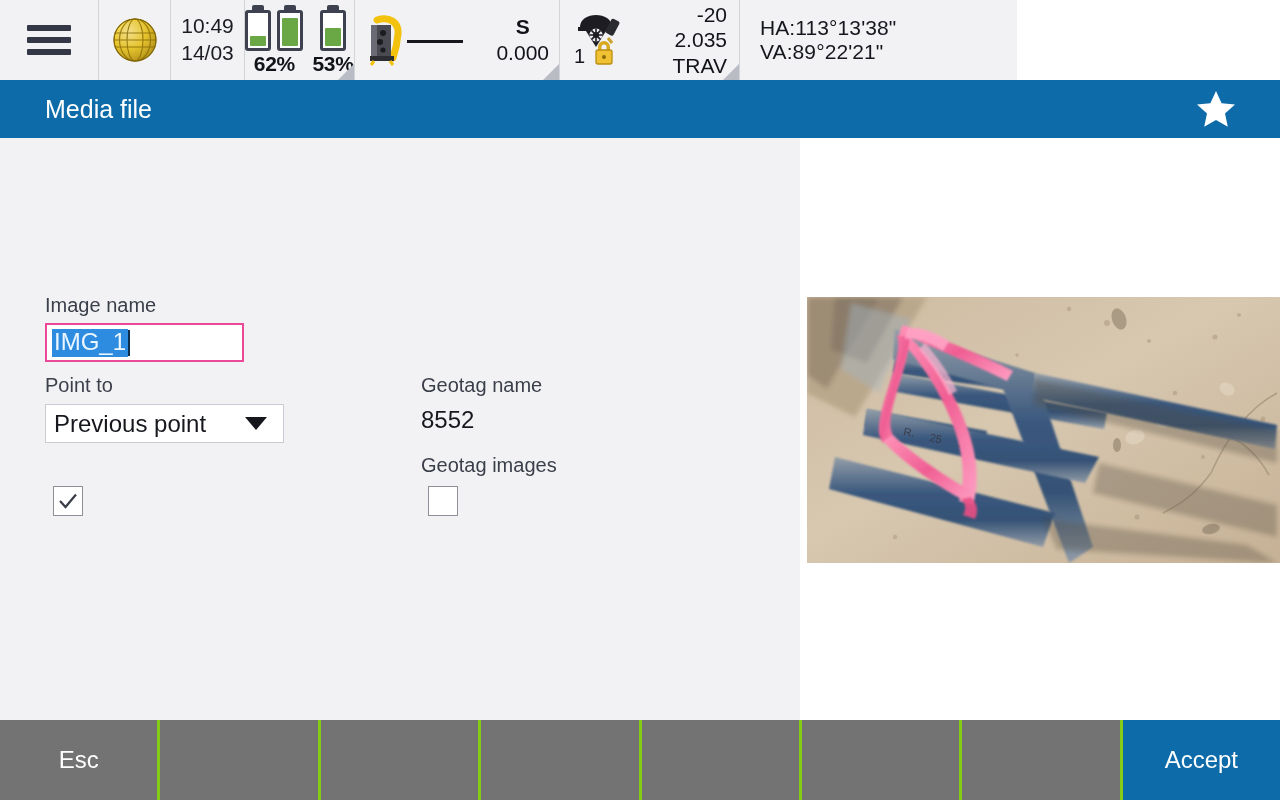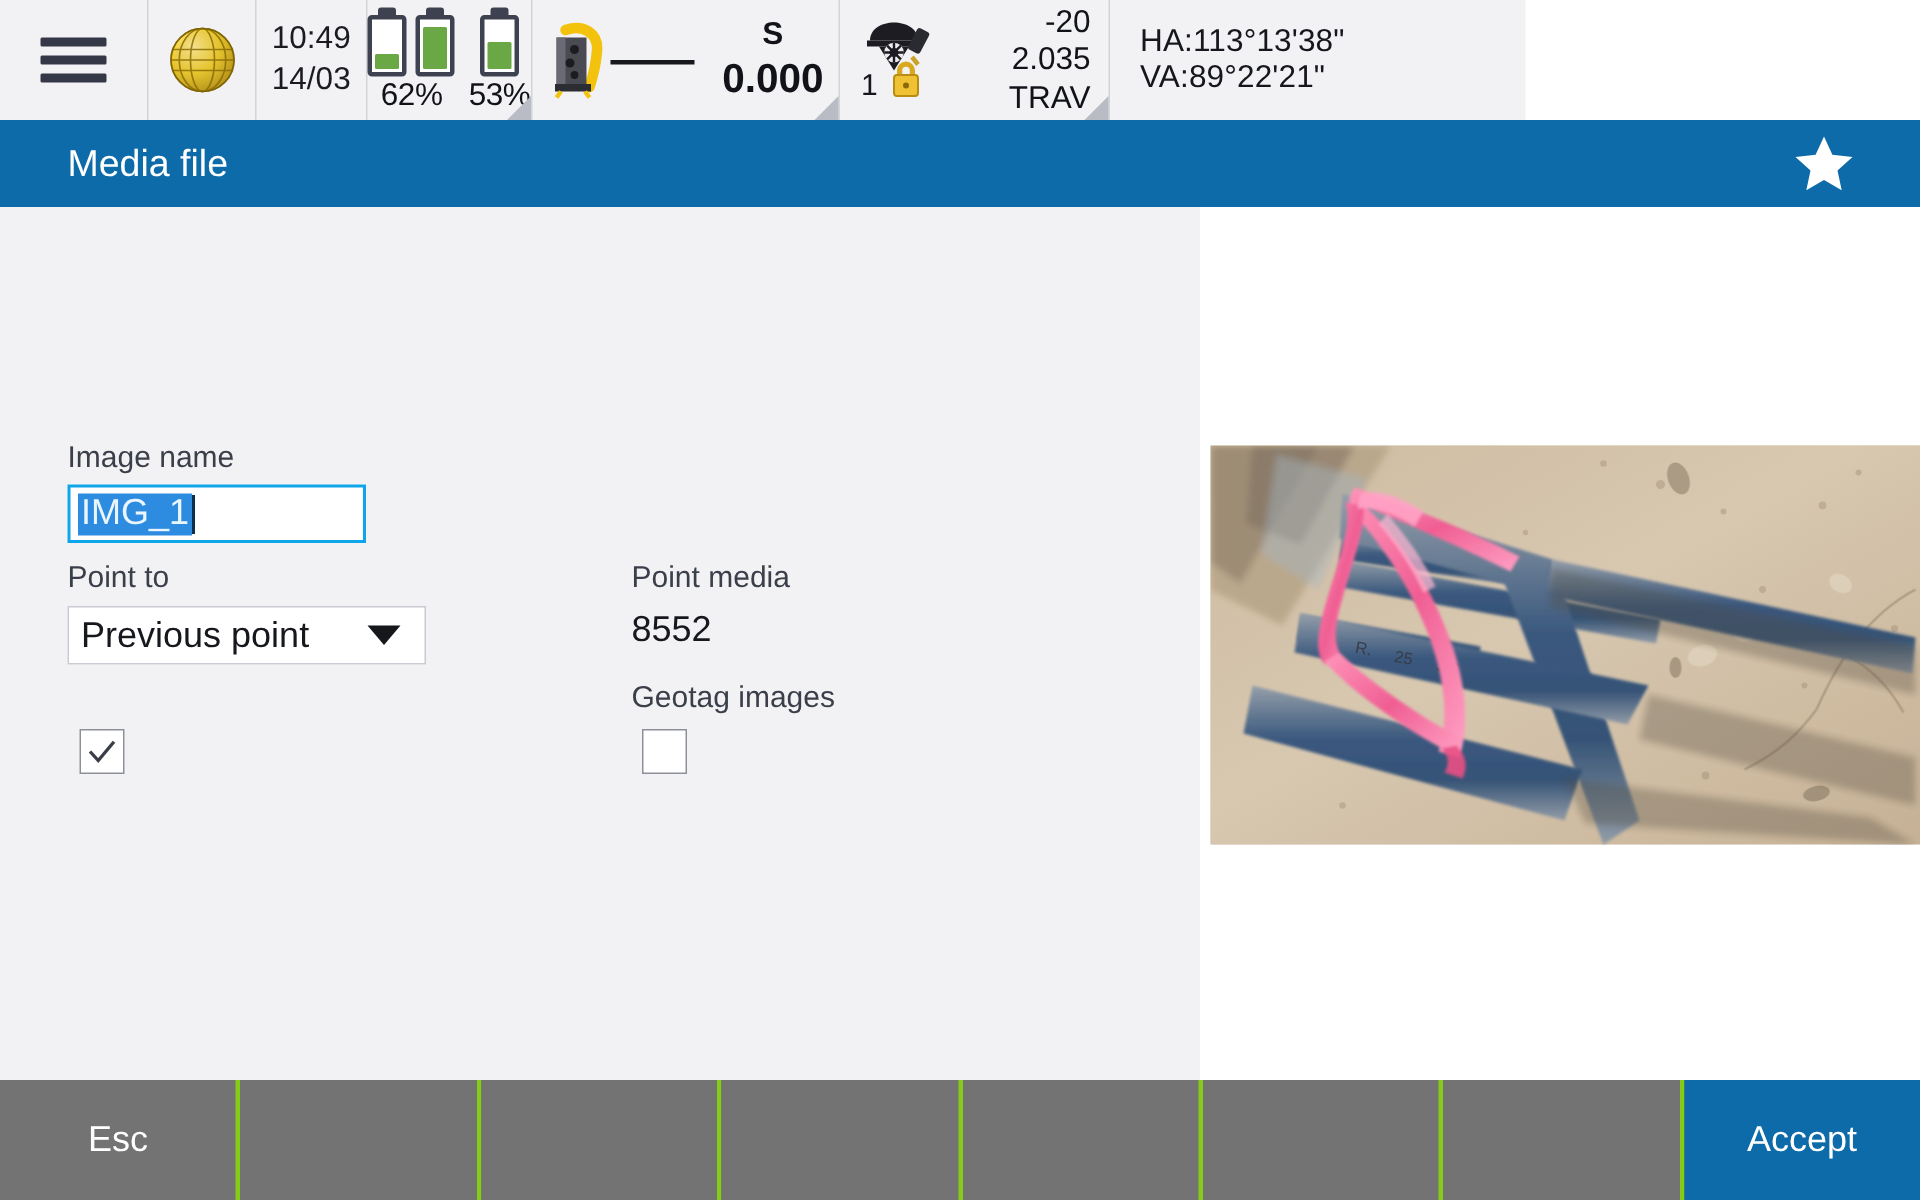--- a/index.html
+++ b/index.html
@@ -58,28 +58,28 @@
   .battery {
     position: relative; width: 26px; height: 41px;
     border: 3px solid #3e4150; border-radius: 3px; background: #fff;
     display: flex; align-items: flex-end; padding: 2px;
   }
   .battery::before {
     content: ""; position: absolute; left: 50%; top: -8px; transform: translateX(-50%);
     width: 12px; height: 6px; background: #3e4150; border-radius: 2px 2px 0 0;
   }
   .batt-fill { width: 100%; background: #6aa845; border-radius: 1px; }
-  .batt-pct { font-size: 21px; font-weight: 400; color: #111319; margin-top: 1px; letter-spacing: -0.3px; }
+  .batt-pct { font-size: 21px; font-weight: 700; color: #111319; margin-top: 1px; letter-spacing: -0.3px; }
 
   .instr-wrap { display: flex; align-items: center; gap: 0px; width: 100%; padding: 0 10px; }
   .instr-icon { width: 44px; height: 52px; position: relative; flex: none; }
   .instr-beam { height: 3px; background: #17181d; width: 56px; margin-left: -2px; margin-top: 2px; }
   .instr-vals { margin-left: auto; text-align: right; line-height: 1.25; }
   .instr-s { font-size: 21px; font-weight: 700; color: #111319; text-align: center; }
-  .instr-num { font-size: 27px; color: #111319; font-weight: 700; }
+  .instr-num { font-size: 21px; color: #111319; font-weight: 400; }
 
   .target-wrap { display: flex; align-items: center; width: 100%; padding: 0 12px; }
   .target-icon { position: relative; width: 60px; height: 58px; flex: none; }
   .target-vals { margin-left: auto; text-align: right; line-height: 1.22; }
   .target-vals div { font-size: 21px; color: #111319; }
 
   .angles-text { font-size: 21px; color: #15171d; letter-spacing: 0.1px; }
 
   
   .titlebar {
@@ -113,21 +113,21 @@
     font-size: 20px; color: #3b3f4a; font-weight: 400;
   }
   .lbl-image-name { position: absolute; left: 45px; top: 156px; }
   .lbl-link-to    { position: absolute; left: 45px; top: 236px; }
   .lbl-point-name { position: absolute; left: 421px; top: 236px; }
   .lbl-show-with  { position: absolute; left: 45px; top: 316px; }
   .lbl-geotag     { position: absolute; left: 421px; top: 316px; }
 
   .name-input {
     position: absolute; left: 45px; top: 185px; width: 199px; height: 39px;
-    background: #ffffff; border: 2px solid #0ea5e9;
+    background: #ffffff; border: 2px solid #ec4899;
     display: flex; align-items: center; padding-left: 5px;
   }
   .name-input .sel {
     background: #2e8ce0; color: #eaf6ff; font-size: 24px; padding: 1px 2px 3px 2px;
     line-height: 1;
   }
   .caret {
     width: 2px; height: 26px; background: #0b2f4d; margin-left: 0px;
   }
 
@@ -326,21 +326,21 @@
         <span class="sel">IMG_1</span>
         <span class="caret"></span>
       </div>
 
       <div class="field-label lbl-link-to">Point to</div>
       <div class="dropdown">
         <span class="dd-text">Previous point</span>
         <span class="dd-arrow"></span>
       </div>
 
-      <div class="field-label lbl-point-name">Point media</div>
+      <div class="field-label lbl-point-name">Geotag name</div>
       <div class="point-value">8552</div>
 
       <div class="checkbox cb-show">
         <svg width="28" height="28" viewBox="0 0 28 28">
           <path d="M6 14 L11.5 20 L22 7.5" stroke="#3a3d48" stroke-width="2.2" fill="none"></path>
         </svg>
       </div>
 
       <div class="field-label lbl-geotag">Geotag images</div>
       <div class="checkbox cb-geotag"></div>

